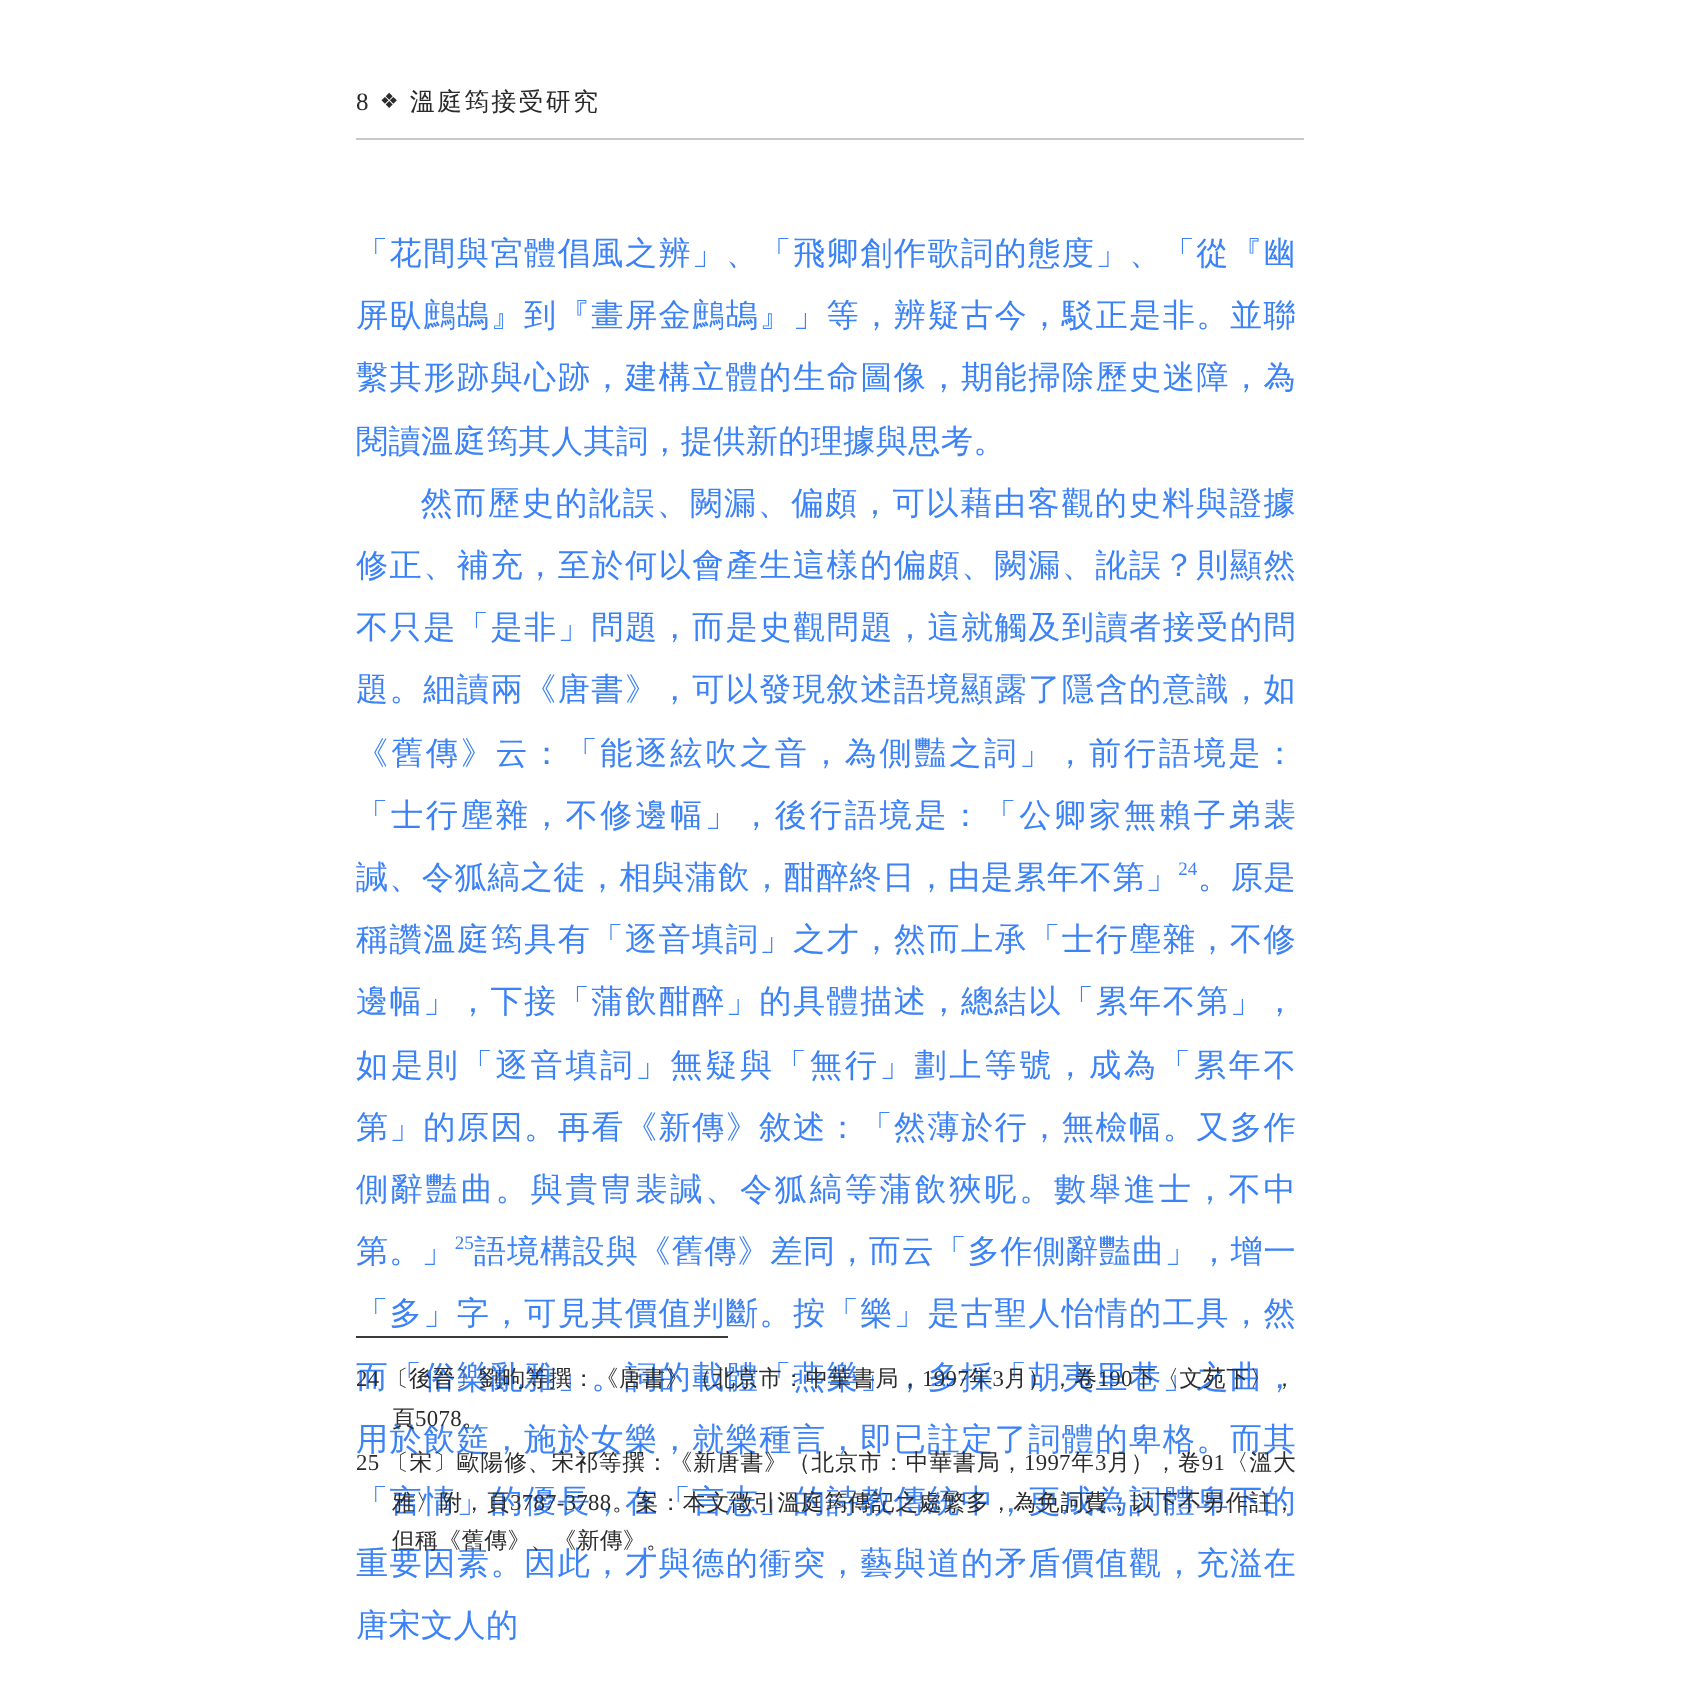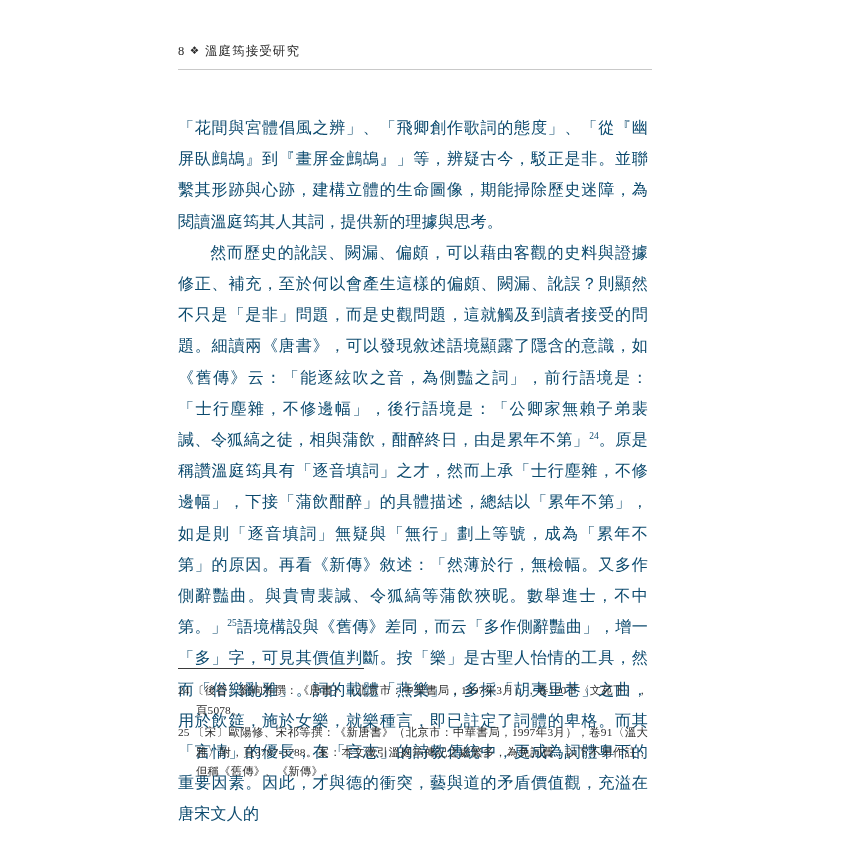--- a/index.html
+++ b/index.html
@@ -71,21 +71,21 @@
     top: 112px;
     width: 470px;
   }
   .para {
     font-size: 16.1px;
     line-height: 31.2px;
     text-align: justify;
     text-justify: inter-ideograph;
     letter-spacing: 0.15px;
     margin: 0;
-    color: #0c4a6e;
+    color: #3b82f6;
   }
   .para.indent {
     text-indent: 2em;
   }
   .fn-ref {
     font-size: 9.5px;
     vertical-align: super;
     line-height: 0;
     letter-spacing: 0;
   }

